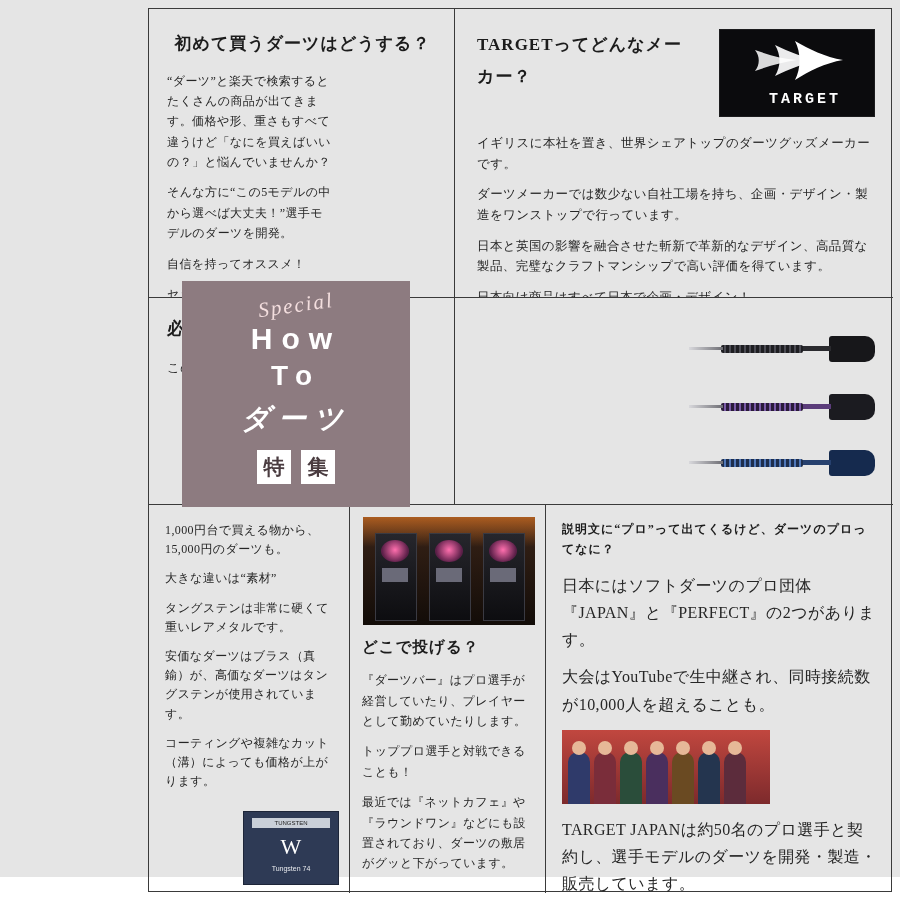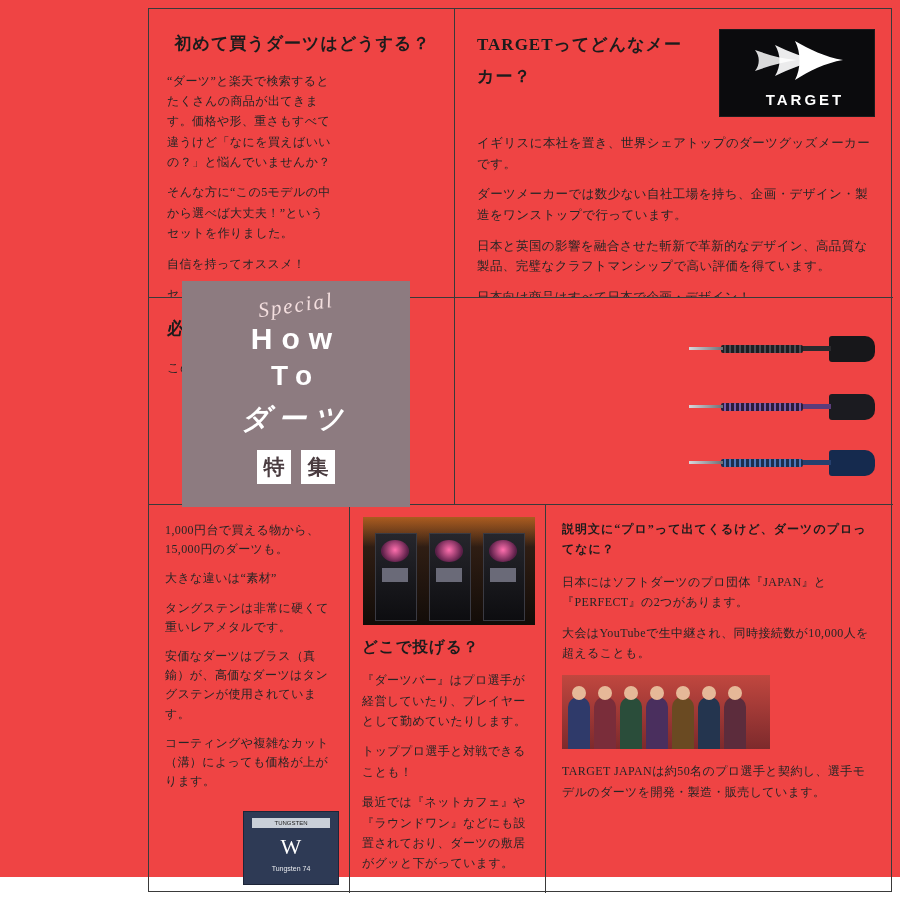--- a/index.html
+++ b/index.html
@@ -11,21 +11,21 @@
     width: 900px;
     height: 900px;
     font-family: "Liberation Serif", serif;
     color: #2b2b2b;
     overflow: hidden;
   }
   .page {
     position: relative;
     width: 900px;
     height: 877px;
-    background: #ef4444;
+    background: #e5e5e5;
   }
   
   .grid {
     position: absolute;
     left: 148px;
     top: 8px;
     width: 744px;
     height: 884px;
     border: 1px solid #3a3a3a;
     box-sizing: border-box;
@@ -82,21 +82,21 @@
     border: 1px solid #1c1c1e;
     position: relative; flex: none;
   }
   .target-logo .mark {
     position: absolute; top: 9px; left: 50%; transform: translateX(-50%);
     width: 96px; height: 44px;
   }
   .target-logo .word {
     position: absolute; bottom: 8px; left: 16px; right: 0;
     text-align: center; color: #ffffff;
-    font-family: Liberation Sans, sans-serif;
+    font-family: Liberation Mono, monospace;
     font-size: 15px; font-weight: 700; letter-spacing: 3px;
   }
   #cell2 .body-jp { margin-top: 16px; }
 
   
   #cell3 { left: 0; top: 289px; width: 305px; height: 206px; padding: 18px 16px 10px 18px; }
   #cell3 .title-jp { margin-bottom: 16px; }
   .parts-list { text-align: center; margin: 14px 0 16px 0; }
   .parts-list div { font-size: 13px; letter-spacing: 2px; line-height: 1.85; }
 
@@ -206,21 +206,21 @@
     position: absolute; top: 0; left: 0; right: 0; height: 30px;
     background: linear-gradient(180deg,#c76a22,#00000000);
     opacity: .8;
   }
   #cell6 .title-jp { font-size: 15.5px; margin: 6px 0 12px 0; }
   #cell6 .body-jp { font-size: 12px; line-height: 1.7; }
 
   
   #cell7 { left: 397px; top: 496px; width: 347px; height: 388px; padding: 14px 16px 8px 16px; }
   #cell7 .title-jp { font-size: 12px; line-height: 1.7; margin-bottom: 12px; }
-  #cell7 .body-jp { font-size: 12px; line-height: 1.7; }
+  #cell7 .body-jp { font-size: 16px; line-height: 1.7; }
   .team-photo {
     width: 208px; height: 74px;
     background: linear-gradient(180deg,#c1473f,#7d2a2c);
     position: relative; overflow: hidden; margin: 12px 0 12px 0;
   }
   .team-photo .p {
     position: absolute; bottom: 0; width: 22px; height: 52px;
     border-radius: 10px 10px 0 0;
   }
   .team-photo .p::before {
@@ -239,21 +239,21 @@
     <div class="hline" style="left:0; top:288px; width:744px;"></div>
     <div class="hline" style="left:0; top:495px; width:744px;"></div>
     <div class="vline" style="left:200px; top:496px; height:388px;"></div>
     <div class="vline" style="left:396px; top:496px; height:388px;"></div>
 
     <div class="cell" id="cell1">
       <div class="title-jp">初めて買うダーツはどうする？</div>
       <div class="txtcol">
         <div class="body-jp small-jp">
           <p>“ダーツ”と楽天で検索するとたくさんの商品が出てきます。価格や形、重さもすべて違うけど「なにを買えばいいの？」と悩んでいませんか？</p>
-          <p>そんな方に“この5モデルの中から選べば大丈夫！”というセットを作りました。</p>
+          <p>そんな方に“この5モデルの中から選べば大丈夫！”選手モデルのダーツを開発。</p>
           <p>自信を持ってオススメ！</p>
           <p>セット内容、品質・価格の3拍子揃ったパッケージング！</p>
         </div>
       </div>
 
     </div>
 
     <div class="cell" id="cell2">
       <div class="head">
         <div class="title-jp">TARGETってどんなメーカー？</div>

